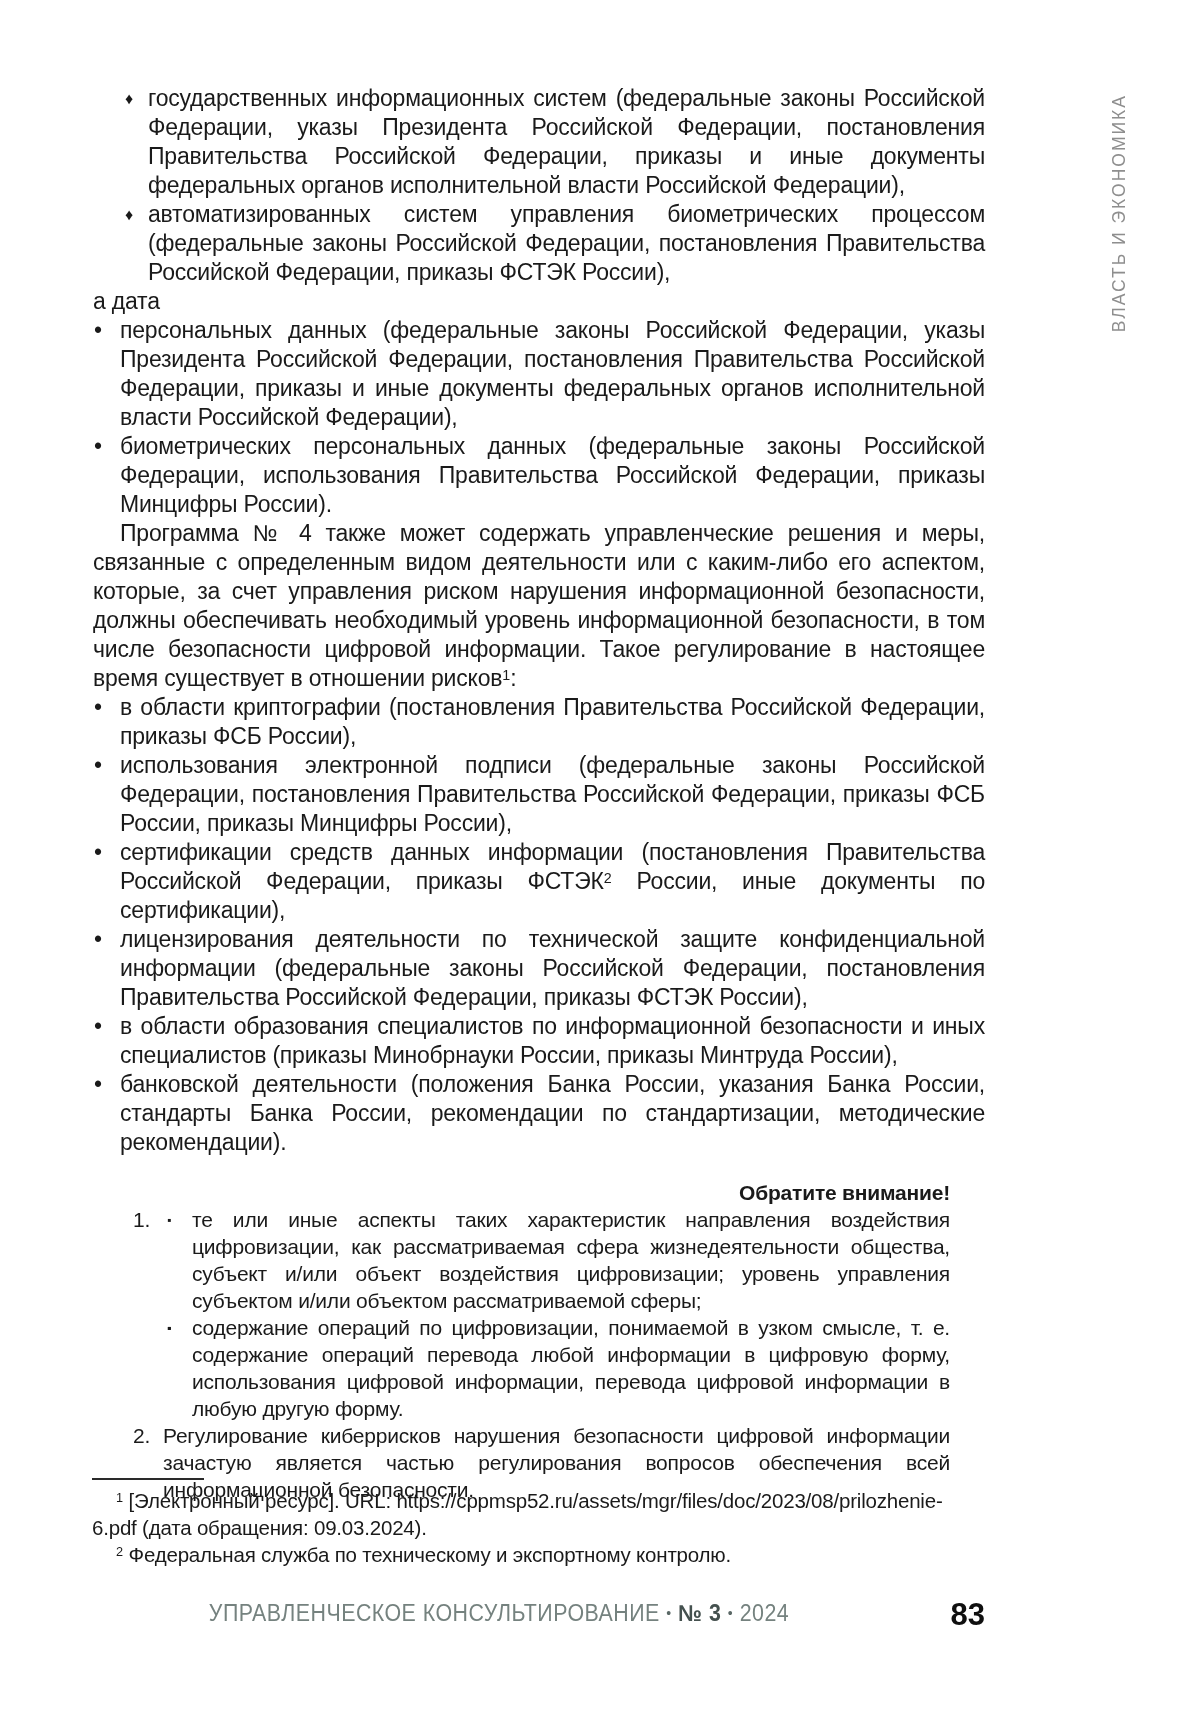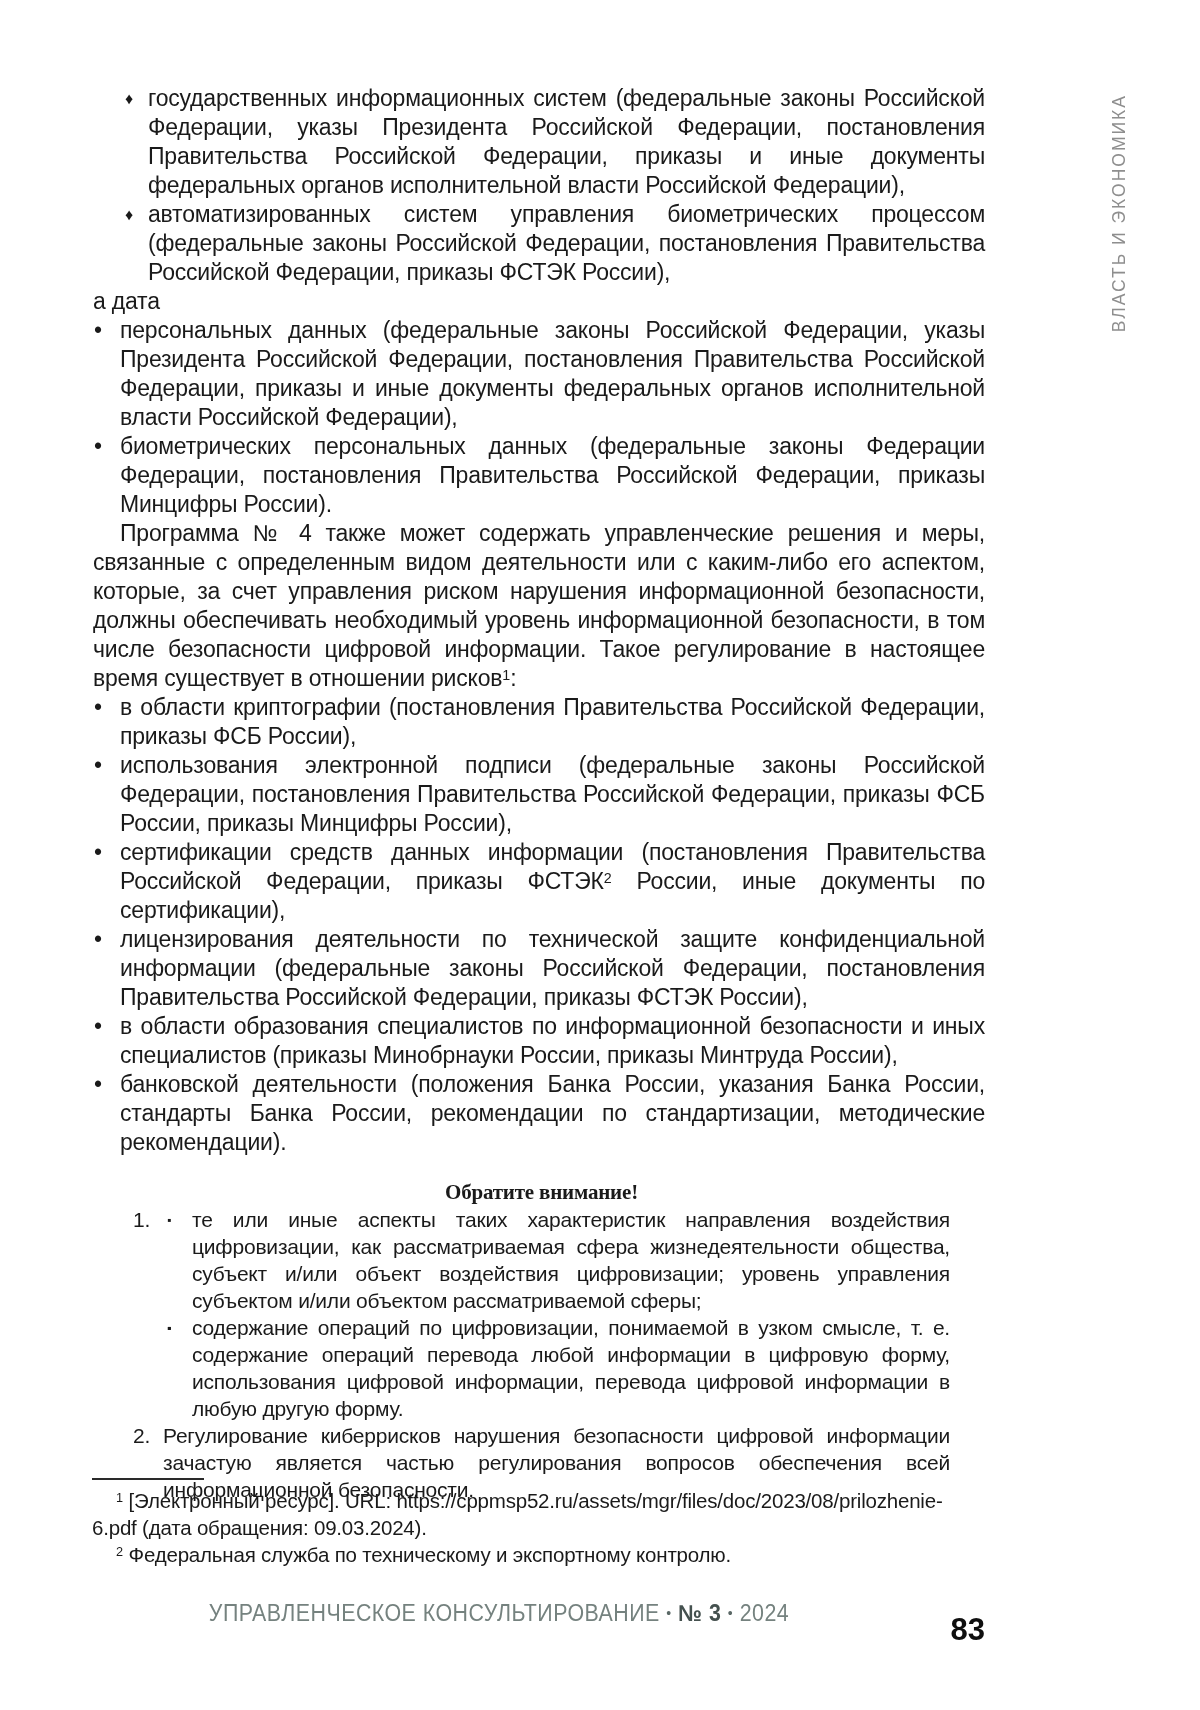--- a/index.html
+++ b/index.html
@@ -38,21 +38,21 @@
   .sup{
     position:relative;top:-0.45em;font-size:0.62em;letter-spacing:0;
     line-height:0;
   }
 
   
   .notice{
     margin:22px 35px 0 40px;
     font-size:21px;line-height:27px;letter-spacing:-0.2px;
   }
-  .notice-title{font-weight:bold;text-align:center;font-family:Liberation Serif, serif;}
+  .notice-title{font-weight:bold;text-align:right;}
   .n-item{position:relative;padding-left:30px;}
   .n-item .num{position:absolute;left:0;top:0;}
   .n-sub{position:relative;padding-left:29px;}
   .n-sub .marker{position:absolute;left:4px;top:1px;font-size:12px;line-height:27px;}
 
   
   .footnotes{
     position:absolute;left:92px;top:1478px;width:892px;
     font-size:20.5px;line-height:27px;letter-spacing:-0.2px;text-align:left;
   }
@@ -63,21 +63,21 @@
   
   .footer{position:absolute;left:93px;top:1596px;width:892px;height:40px;}
   .footer-title{
     position:absolute;left:0;right:80px;text-align:center;top:4px;
     font-size:23px;color:#75827f;letter-spacing:0.5px;white-space:nowrap;
     transform:scaleX(0.93);transform-origin:center;
   }
   .ft-issue{font-weight:bold;color:#45514f;}
   .ft-sep{font-size:15px;vertical-align:3px;color:#5a6866;margin:0 7px;}
   .footer-page{
-    position:absolute;right:0;top:16px;
+    position:absolute;right:0;top:1px;
     font-size:31px;font-weight:bold;color:#0f0f0f;
   }
 </style>
 </head>
 <body>
 
 <div class="page">
 
   <div class="side-label">ВЛАСТЬ И ЭКОНОМИКА</div>
 
@@ -93,21 +93,21 @@
     </div>
 
     <div class="connector">а дата</div>
 
     <div class="li dot">
       <span class="marker">•</span>
       <span>персональных данных (федеральные законы Российской Федерации, указы Президента Российской Федерации, постановления Правительства Российской Федерации, приказы и иные документы федеральных органов исполнительной власти Российской Федерации),</span>
     </div>
     <div class="li dot">
       <span class="marker">•</span>
-      <span>биометрических персональных данных (федеральные законы Федерации Федерации, постановления Правительства Российской Федерации, приказы Минцифры России).</span>
+      <span>биометрических персональных данных (федеральные законы Российской Федерации, использования Правительства Российской Федерации, приказы Минцифры России).</span>
     </div>
 
     <p class="para"><span>Программа № 4 также может содержать управленческие решения и меры, связанные с определенным видом деятельности или с каким-либо его аспектом, которые, за счет управления риском нарушения информационной безопасности, должны обеспечивать необходимый уровень информационной безопасности, в том числе безопасности цифровой информации. Такое регулирование в настоящее время существует в отношении рисков</span><span class="sup">1</span><span>:</span></p>
 
     <div class="li dot">
       <span class="marker">•</span>
       <span>в области криптографии (постановления Правительства Российской Федерации, приказы ФСБ России),</span>
     </div>
     <div class="li dot">
       <span class="marker">•</span>

